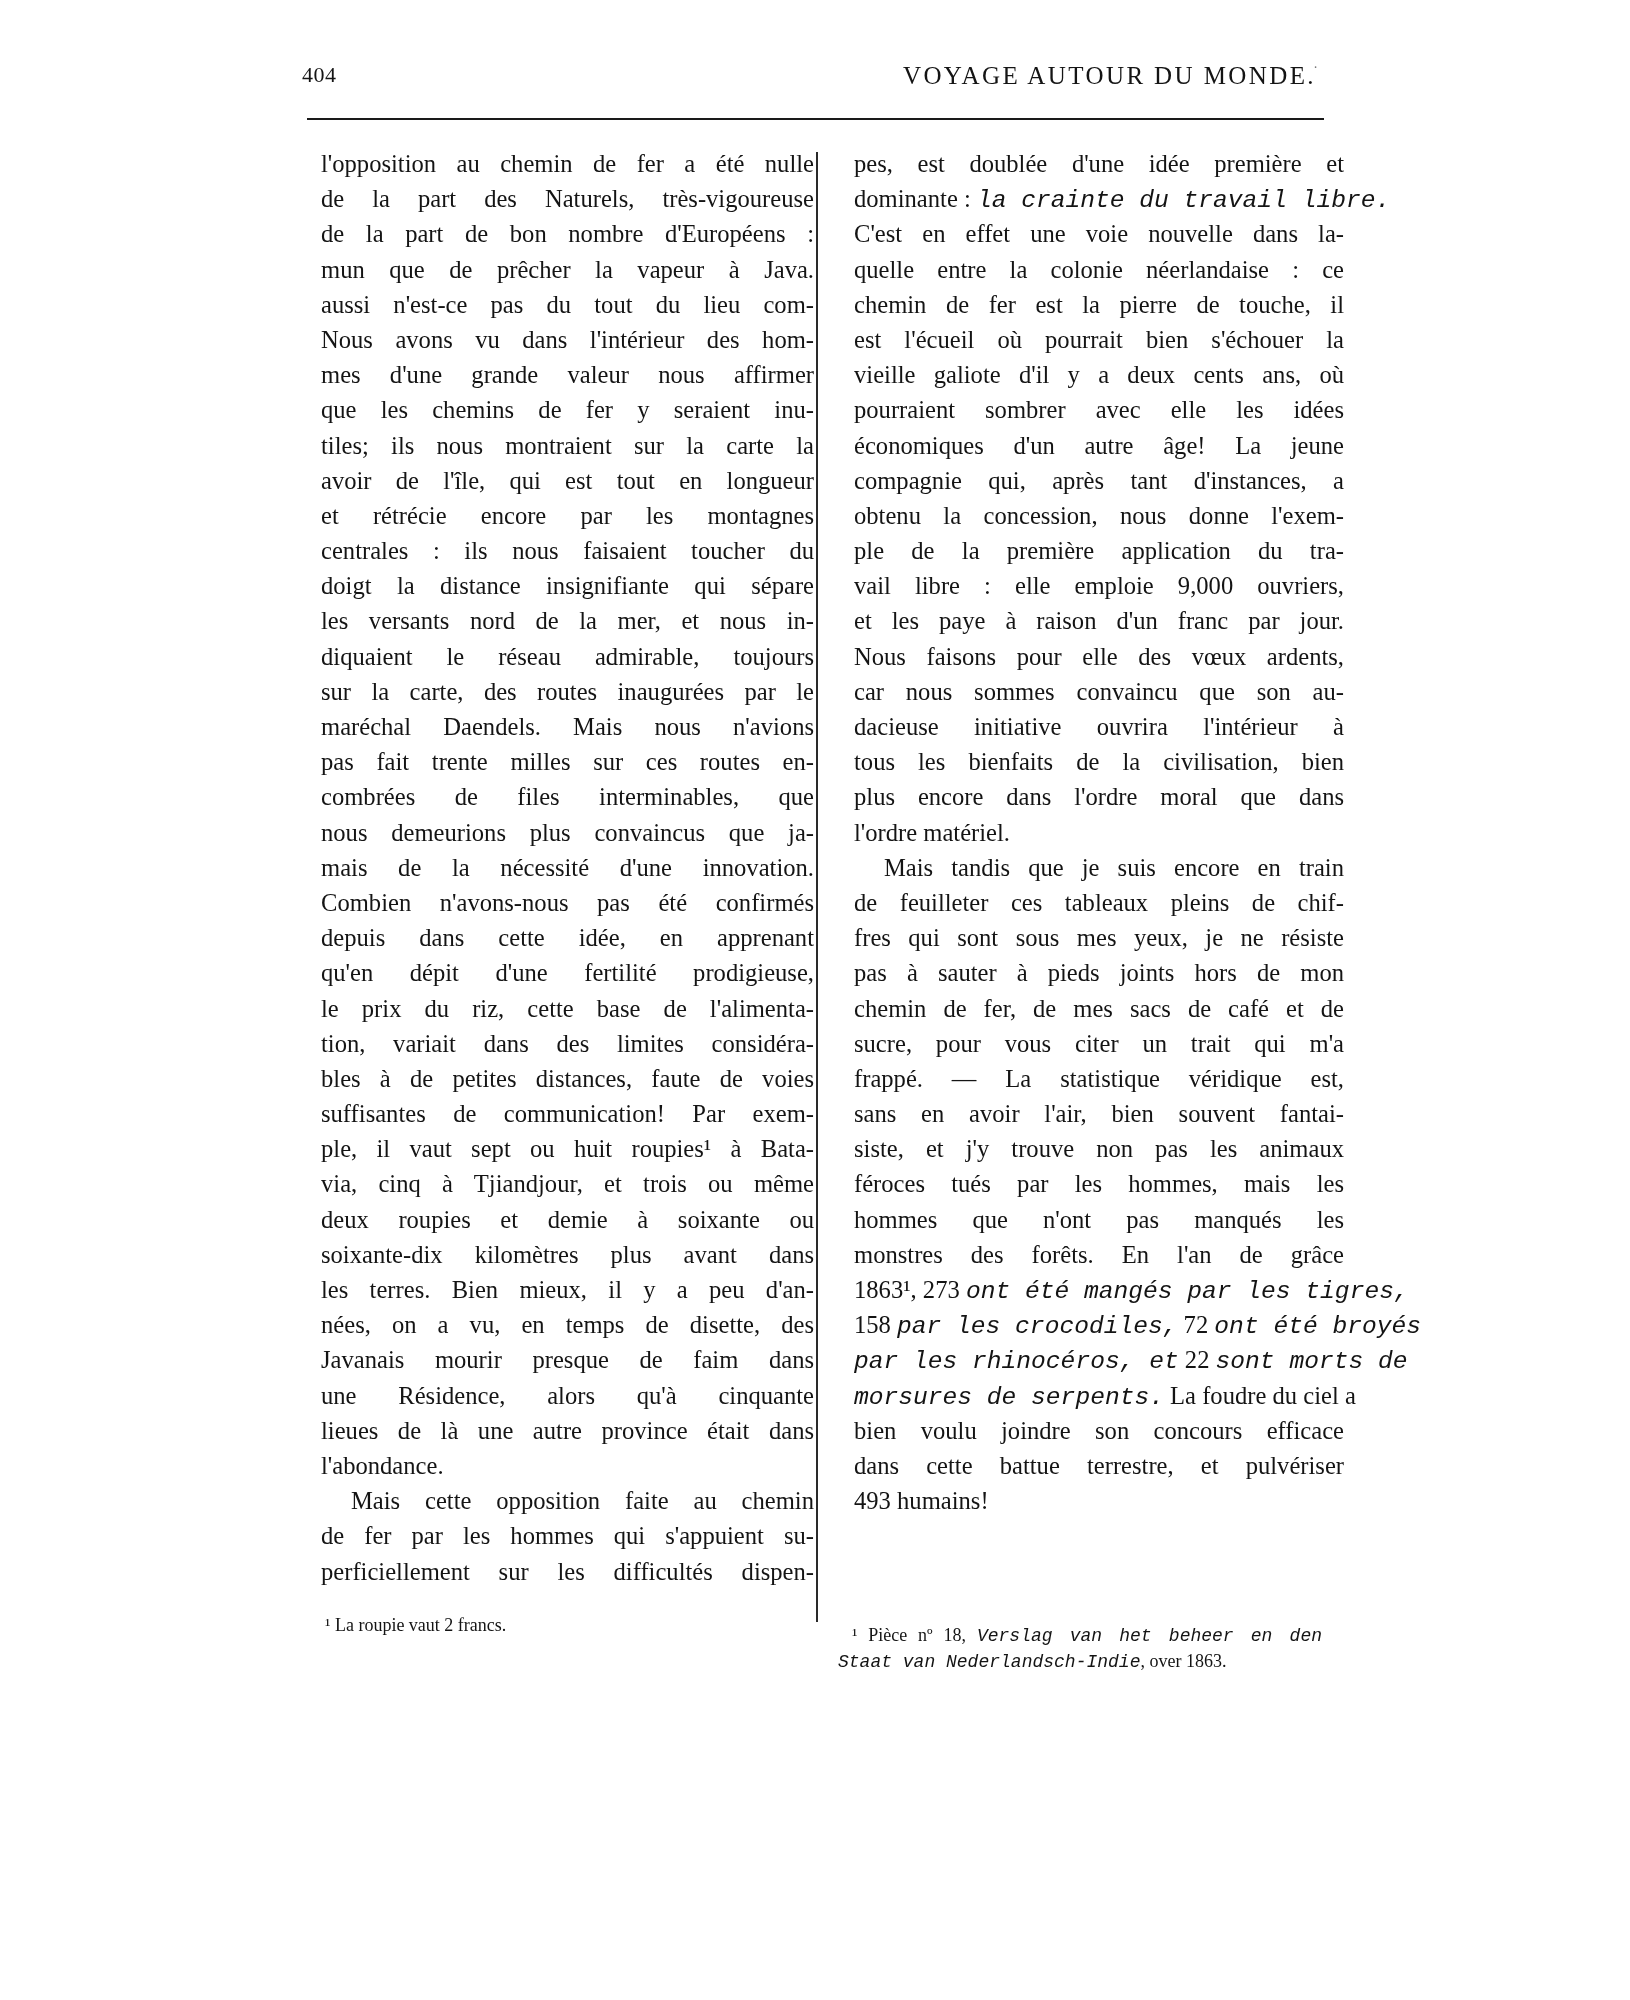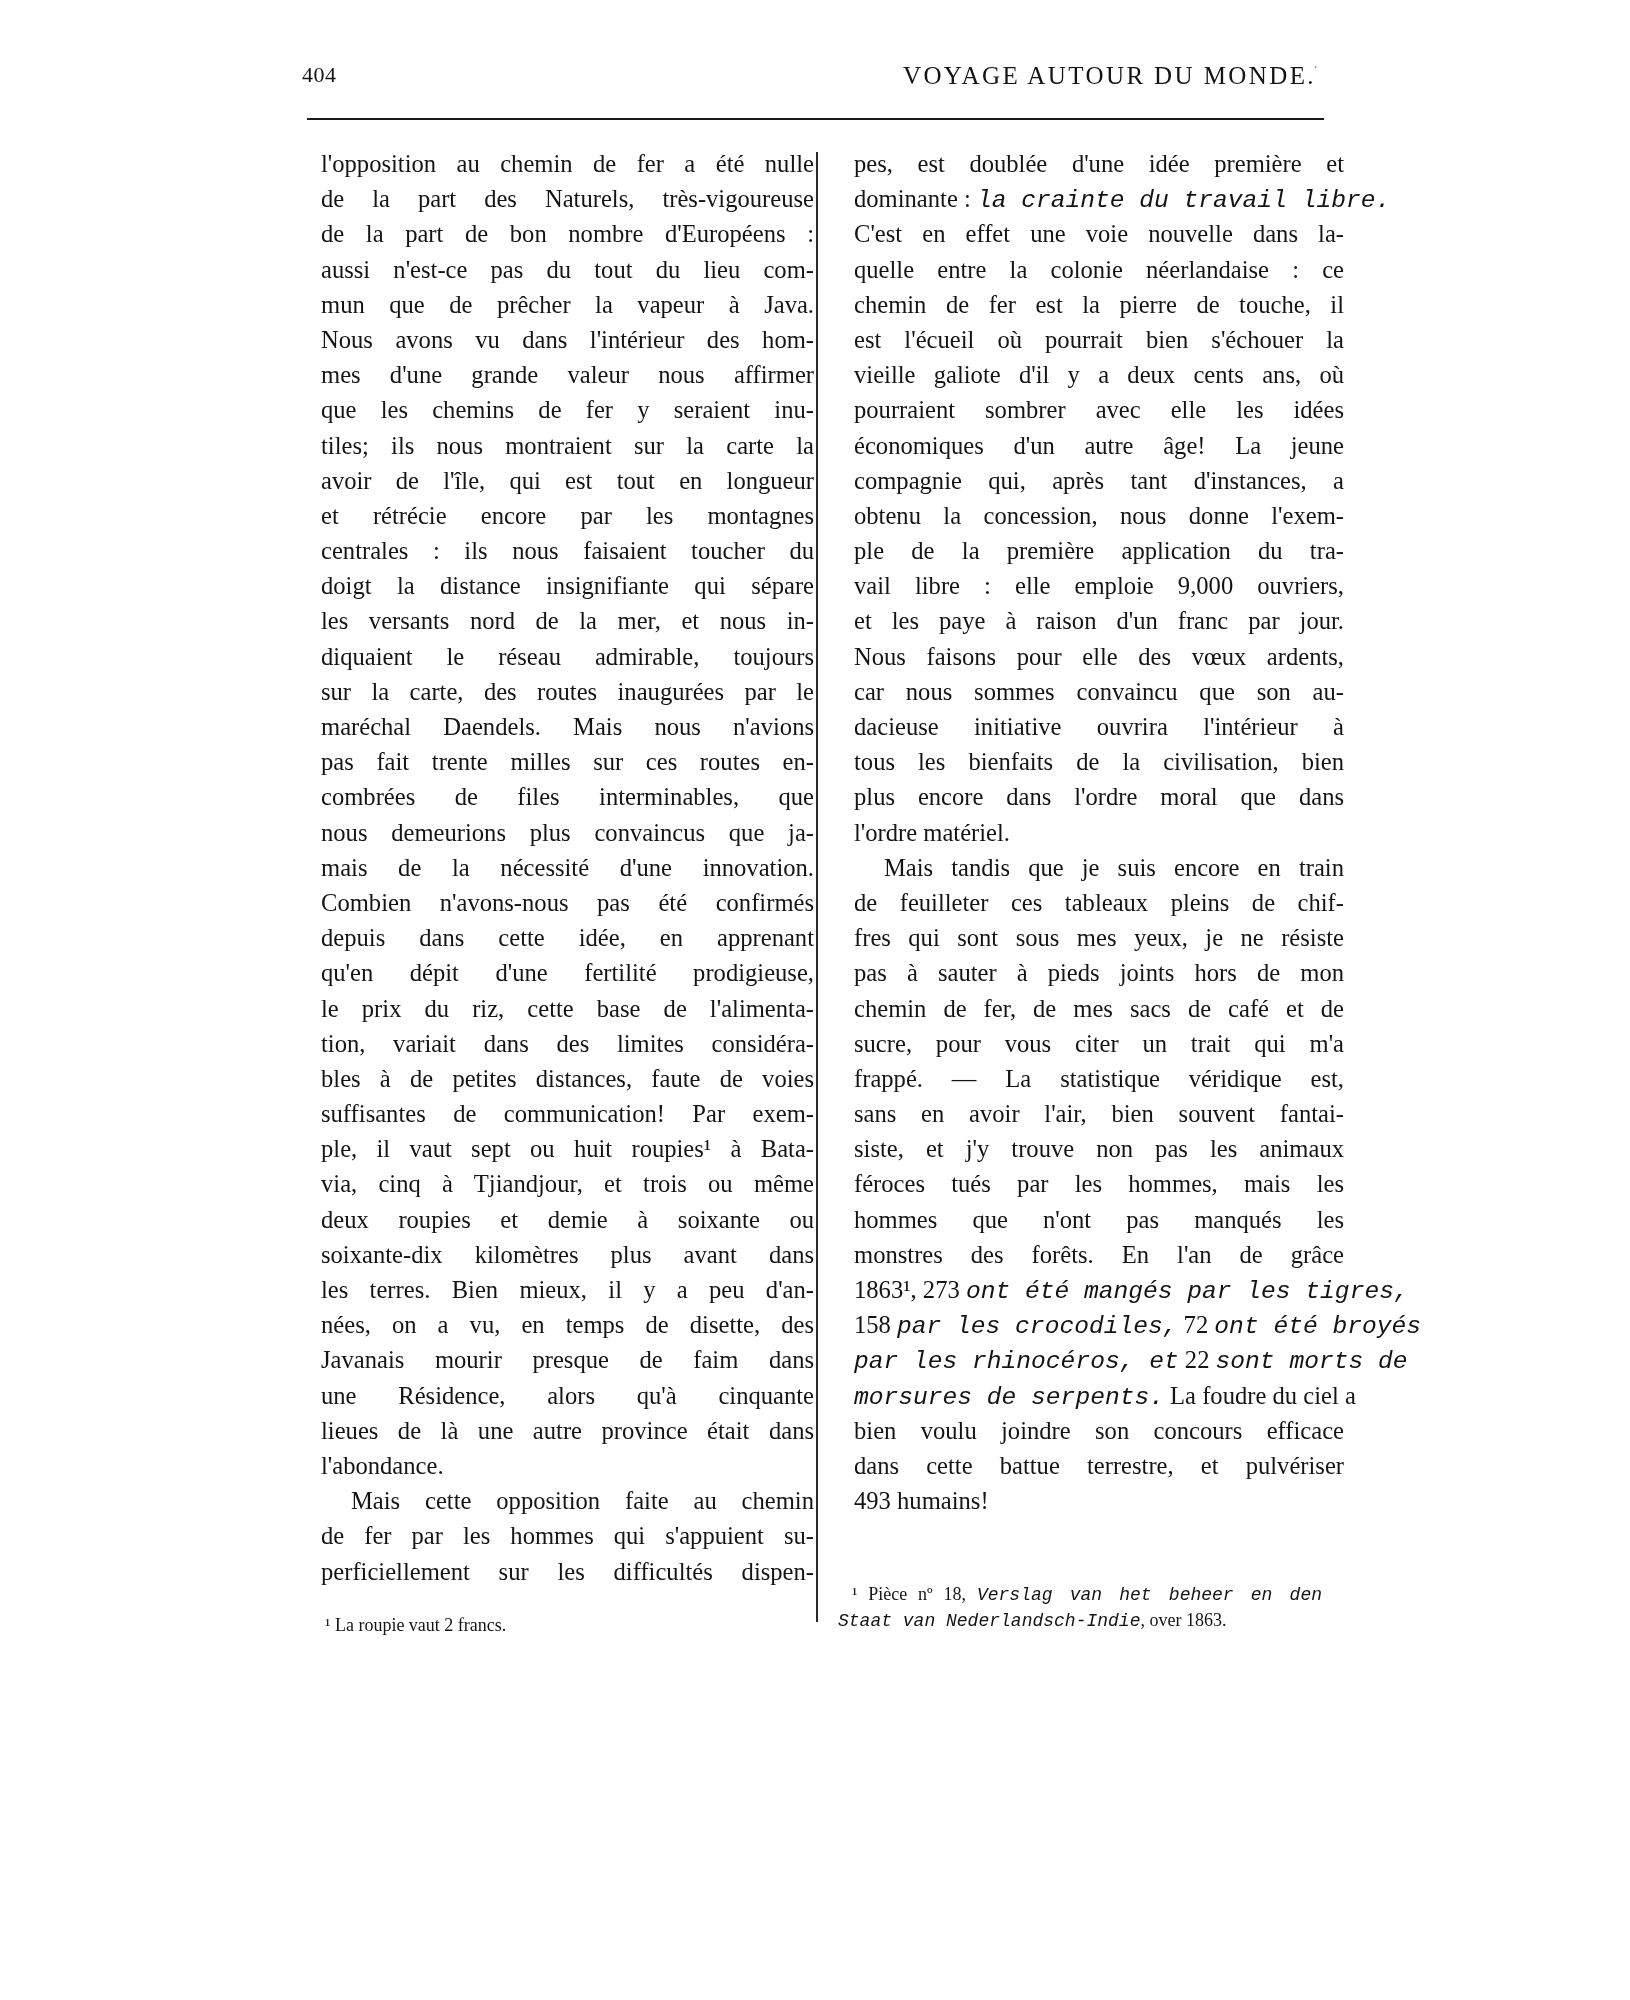--- a/index.html
+++ b/index.html
@@ -16,40 +16,40 @@
   .col-left { left: 305px; }
   .col-right { left: 838px; width: 490px; }
   .line { display: block; white-space: nowrap; text-align: justify; text-align-last: justify; height: 35.2px; }
   .line.last { text-align-last: left; }
   .line.indent { padding-left: 30px; }
   .line .it { font-style: italic; }
   .footnote { display: block; font-size: 18px; line-height: 25px; white-space: nowrap; }
   .fn-left { position: absolute; left: 325px; top: 1613px; }
   .fn-right { position: absolute; left: 852px; top: 1582px; width: 470px; }
   .fn-right .line2 { display: block; margin-left: -14px; }
-  .fn-right .line1 { display: block; text-align: justify; text-align-last: justify; }
+  .fn-right .line1 { display: block; text-align: justify; text-align-last: justify; margin-top: 41px; }
   .it { font-style: italic; font-family: Liberation Mono, monospace; }
 </style>
 </head>
 <body>
 
 <div class="running-head">
   <span class="page-number">404</span>
   <div class="running-title">VOYAGE AUTOUR DU MONDE.</div>
   <span class="head-mark">·</span>
 </div>
 <div class="head-rule"></div>
 <div class="col-divider"></div>
 
 <div class="column col-left" id="left-col">
     <span class="line">l'opposition au chemin de fer a été nulle</span>
     <span class="line">de la part des Naturels, très-vigoureuse</span>
     <span class="line">de la part de bon nombre d'Européens :</span>
+    <span class="line">mun que de prêcher la vapeur à Java.</span>
     <span class="line">aussi n'est-ce pas du tout du lieu com-</span>
-    <span class="line">mun que de prêcher la vapeur à Java.</span>
     <span class="line">Nous avons vu dans l'intérieur des hom-</span>
     <span class="line">mes d'une grande valeur nous affirmer</span>
     <span class="line">que les chemins de fer y seraient inu-</span>
     <span class="line">tiles; ils nous montraient sur la carte la</span>
     <span class="line">avoir de l'île, qui est tout en longueur</span>
     <span class="line">et rétrécie encore par les montagnes</span>
     <span class="line">centrales : ils nous faisaient toucher du</span>
     <span class="line">doigt la distance insignifiante qui sépare</span>
     <span class="line">les versants nord de la mer, et nous in-</span>
     <span class="line">diquaient le réseau admirable, toujours</span>

